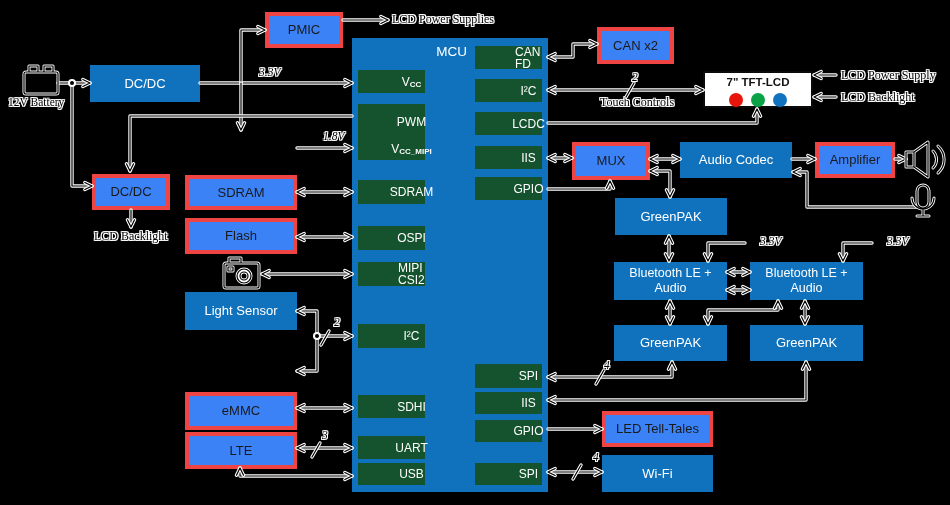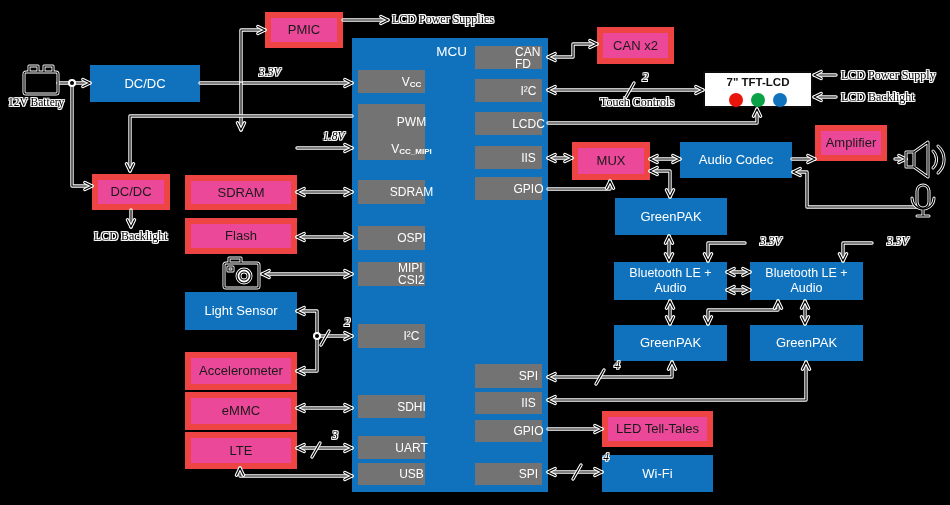--- a/index.html
+++ b/index.html
@@ -1,34 +1,34 @@
 <!DOCTYPE html>
 <html><head>
 <meta charset="utf-8">
 <style>
   html,body{margin:0;padding:0;background:#000;}
   .stage{position:relative;width:950px;height:505px;background:#000;
          font-family:"Liberation Sans",sans-serif;overflow:hidden;}
   .b{position:absolute;box-sizing:border-box;display:flex;align-items:center;
      justify-content:center;text-align:center;font-size:13px;line-height:1.18;}
-  .white{background:#ec4899;border:6px solid #ef4444;color:#1a1a1a;}
+  .white{background:#3b82f6;border:4px solid #ef4444;color:#1a1a1a;}
   .blue{background:#1072BC;color:#fff;}
   .tft{background:#fff;border:2px solid #0a0a0a;color:#111;
        flex-direction:column;justify-content:flex-start;padding-top:3px;}
   .tft-title{font-size:11.5px;font-weight:700;}
   .tft-dots{margin-top:2px;}
   .tft-dot{width:14px;height:14px;border-radius:50%;display:inline-block;margin:0 4px;vertical-align:middle;}
-  .port{position:absolute;background:#737373;color:#fff;font-size:12px;display:flex;
+  .port{position:absolute;background:#14532d;color:#fff;font-size:12px;display:flex;
         align-items:center;justify-content:center;box-sizing:border-box;line-height:1;padding-left:40px;}
   .sub{font-size:8px;margin-top:6px;font-weight:bold;}
   .mcu-label{position:absolute;color:#fff;font-size:13.5px;text-align:right;}
   .wlabel{position:absolute;font-size:12px;color:#000;white-space:nowrap;line-height:1;
     text-shadow:-1px 0 #fff,1px 0 #fff,0 -1px #fff,0 1px #fff,
                 -1px -1px #fff,1px 1px #fff,1px -1px #fff,-1px 1px #fff;font-family:Liberation Serif, serif;}
-  .num{font-style:italic;font-size:11.5px;text-align:right;padding-left:12px;}
+  .num{font-style:italic;font-size:11.5px;text-align:left;padding-left:12px;}
   svg.wires{position:absolute;left:0;top:0;pointer-events:none;}
 </style>
 </head>
 <body>
 
 <div class="stage">
 
   <div class="b blue" style="left:352px;top:38px;width:196px;height:454px"></div>
   <div class="mcu-label" style="left:400px;top:44px;width:67px">MCU</div>
 
@@ -58,32 +58,31 @@
   <div class="port" style="left:475px;top:392px;width:67px;height:22px">IIS</div>
   <div class="port" style="left:475px;top:420px;width:67px;height:22px">GPIO</div>
   <div class="port" style="left:475px;top:463px;width:67px;height:22px">SPI</div>
 
   <div class="b blue" style="left:90px;top:65px;width:110px;height:37px">DC/DC</div>
   <div class="b white" style="left:265px;top:12px;width:78px;height:36px">PMIC</div>
   <div class="b white" style="left:92px;top:174px;width:78px;height:36px">DC/DC</div>
   <div class="b white" style="left:185px;top:175px;width:112px;height:35px">SDRAM</div>
   <div class="b white" style="left:185px;top:218px;width:112px;height:36px">Flash</div>
   <div class="b blue" style="left:185px;top:292px;width:112px;height:38px">Light Sensor</div>
-  <div class="b white" style="left:185px;top:352px;width:112px;height:38px">Accelerometer</div>
   <div class="b white" style="left:185px;top:392px;width:112px;height:38px">eMMC</div>
   <div class="b white" style="left:185px;top:432px;width:112px;height:37px">LTE</div>
 
   <div class="b white" style="left:597px;top:27px;width:77px;height:37px">CAN x2</div>
   <div class="b tft" style="left:703px;top:71px;width:110px;height:37px">
     <span class="tft-title">7" TFT-LCD</span>
     <span class="tft-dots"><span class="tft-dot" style="background:#E8150D"></span><span class="tft-dot" style="background:#0AA147"></span><span class="tft-dot" style="background:#1173BD"></span></span>
   </div>
   <div class="b white" style="left:572px;top:142px;width:78px;height:38px">MUX</div>
   <div class="b blue" style="left:680px;top:142px;width:112px;height:36px">Audio Codec</div>
-  <div class="b white" style="left:815px;top:125px;width:72px;height:36px">Amplifier</div>
+  <div class="b white" style="left:815px;top:142px;width:80px;height:36px">Amplifier</div>
   <div class="b blue" style="left:615px;top:198px;width:112px;height:37px">GreenPAK</div>
   <div class="b blue" style="left:614px;top:262px;width:113px;height:38px;font-size:12.5px">Bluetooth LE + Audio</div>
   <div class="b blue" style="left:750px;top:262px;width:113px;height:38px;font-size:12.5px">Bluetooth LE + Audio</div>
   <div class="b blue" style="left:614px;top:325px;width:113px;height:36px">GreenPAK</div>
   <div class="b blue" style="left:750px;top:325px;width:113px;height:36px">GreenPAK</div>
   <div class="b white" style="left:602px;top:411px;width:111px;height:36px">LED Tell-Tales</div>
   <div class="b blue" style="left:602px;top:455px;width:111px;height:37px">Wi-Fi</div>
 
   <div class="wlabel" style="left:8px;top:97px;font-size:11.5px">12V Battery</div>
   <div class="wlabel" style="left:392px;top:13px">LCD Power Supplies</div>

